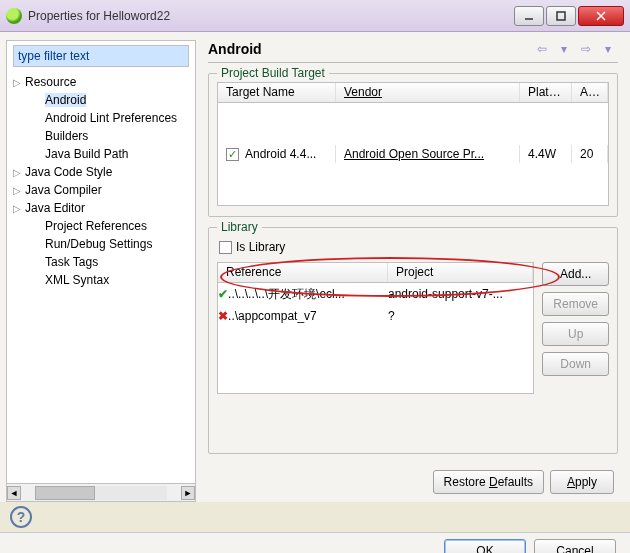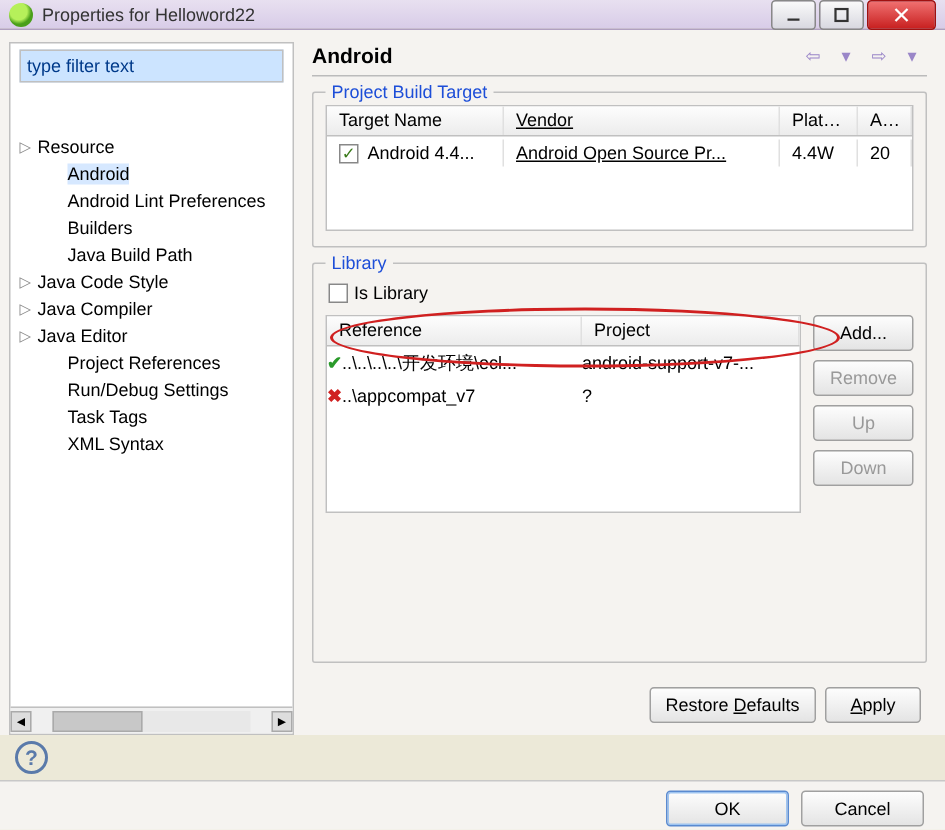--- a/index.html
+++ b/index.html
@@ -1,51 +1,51 @@
 <!DOCTYPE html>
 <html><head>
 <meta charset="utf-8">
 <style>
 * { box-sizing: border-box; font-family: "Segoe UI", Tahoma, sans-serif; font-size: 12px; }
 body { margin: 0; background: #ece9d8; width: 630px; height: 553px; overflow: hidden; }
 
-.titlebar { height: 20px; background: linear-gradient(#e8e0f0,#d8cce8); display: flex; align-items: center; padding: 0 6px; border-bottom: 1px solid #b0a0c0; }
+.titlebar { height: 32px; background: linear-gradient(#e8e0f0,#d8cce8); display: flex; align-items: center; padding: 0 6px; border-bottom: 1px solid #b0a0c0; }
 .titlebar .icon { width: 16px; height: 16px; background: radial-gradient(circle at 40% 35%, #b6f05a 0 40%, #4a9f1a 60%); border-radius: 50%; margin-right: 6px; }
 .titlebar .title { flex: 1; color: #333; }
 .winbtns { display: flex; gap: 2px; }
 .winbtn { width: 30px; height: 20px; border: 1px solid #888; border-radius: 3px; display: flex; align-items: center; justify-content: center; background: linear-gradient(#fafafa,#d8d8e0); cursor: pointer; }
 .winbtn.close { background: linear-gradient(#f07070,#c82020); color: #fff; width: 46px; border-color: #a01010; }
 .winbtn svg { width: 10px; height: 10px; }
 
 .body { display: flex; height: 470px; background: #f5f3f0; }
-.sidebar { width: 190px; background: #fff; border: 1px solid #c0c0c0; margin: 8px 0 0 6px; display: flex; flex-direction: column; gap: 28px; }
+.sidebar { width: 190px; background: #fff; border: 1px solid #c0c0c0; margin: 8px 0 0 6px; display: flex; flex-direction: column; }
 .filter { margin: 4px 6px; }
 .filter input { width: 100%; height: 22px; border: 1px solid #c0c0c0; background: #cce4ff; color: #003a8a; padding: 2px 4px; }
 .tree { flex: 1; overflow: auto; padding: 2px 4px 2px 6px; }
 .tree-item { display: flex; align-items: center; height: 18px; cursor: pointer; white-space: nowrap; }
 .tree-item .arrow { width: 12px; color: #888; font-size: 10px; }
 .tree-item.child { padding-left: 20px; }
 .tree-item.selected span.lbl { background: #d6e8ff; }
 .hscroll { height: 18px; border-top: 1px solid #c0c0c0; display: flex; align-items: center; background: #f0f0f0; }
 .hscroll .sb { height: 14px; flex: 1; background: #e8e8e8; position: relative; margin: 0 14px; }
 .hscroll .thumb { position: absolute; left: 0; top: 0; width: 60px; height: 14px; background: #c8c8c8; border: 1px solid #aaa; }
 .hscroll .arr { width: 14px; height: 14px; background: #ddd; border: 1px solid #aaa; font-size: 9px; display: flex; align-items: center; justify-content: center; }
 
 .main { flex: 1; padding: 8px 12px 8px 12px; display: flex; flex-direction: column; }
 .heading-row { display: flex; align-items: center; border-bottom: 1px solid #bbb; padding-bottom: 4px; margin-bottom: 10px; }
 .heading { font-size: 14px; font-weight: bold; flex: 1; }
 .navbtn { width: 20px; height: 18px; margin-left: 2px; display: flex; align-items: center; justify-content: center; color: #9a86c8; cursor: pointer; }
 
 .group { border: 1px solid #c0c0c0; border-radius: 2px; margin-bottom: 10px; padding: 8px 8px 10px; position: relative; background: #f5f3f0; }
-.group-title { position: absolute; top: -8px; left: 8px; background: #f5f3f0; padding: 0 4px; color: #1d4ed8; }
+.group-title { position: absolute; top: -8px; left: 8px; background: #f5f3f0; padding: 0 4px; color: #14532d; }
 
 .tbl { border: 1px solid #c0c0c0; background: #fff; }
 .tbl-head { display: flex; background: linear-gradient(#fdfdfd,#ececec); border-bottom: 1px solid #c0c0c0; height: 20px; }
 .tbl-head > div, .tbl-row > div { padding: 2px 8px; border-right: 1px solid #e0e0e0; overflow: hidden; text-overflow: ellipsis; white-space: nowrap; }
-.tbl-row { display: flex; height: 22px; align-items: center; }
+.tbl-row { display: flex; height: 22px; align-items: center; margin-top: 40px; }
 .col-target { width: 118px; } .col-vendor { flex: 1; text-decoration: underline; } .col-platfo { width: 52px; } .col-ap { width: 36px; }
 .tbl-body { height: 62px; }
 .chk { width: 13px; height: 13px; border: 1px solid #888; display: inline-flex; align-items: center; justify-content: center; margin-right: 6px; background: #fff; }
 .chk::after { content: "✓"; color: #3a7a1a; font-size: 11px; }
 
 .islib { display: flex; align-items: center; gap: 4px; margin: 4px 0 8px 2px; }
 .islib .box { width: 13px; height: 13px; border: 1px solid #888; background: #fff; }
 
 .lib-row { display: flex; gap: 8px; }
 .lib-tbl { flex: 1; border: 1px solid #c0c0c0; background: #fff; position: relative; height: 132px; }

